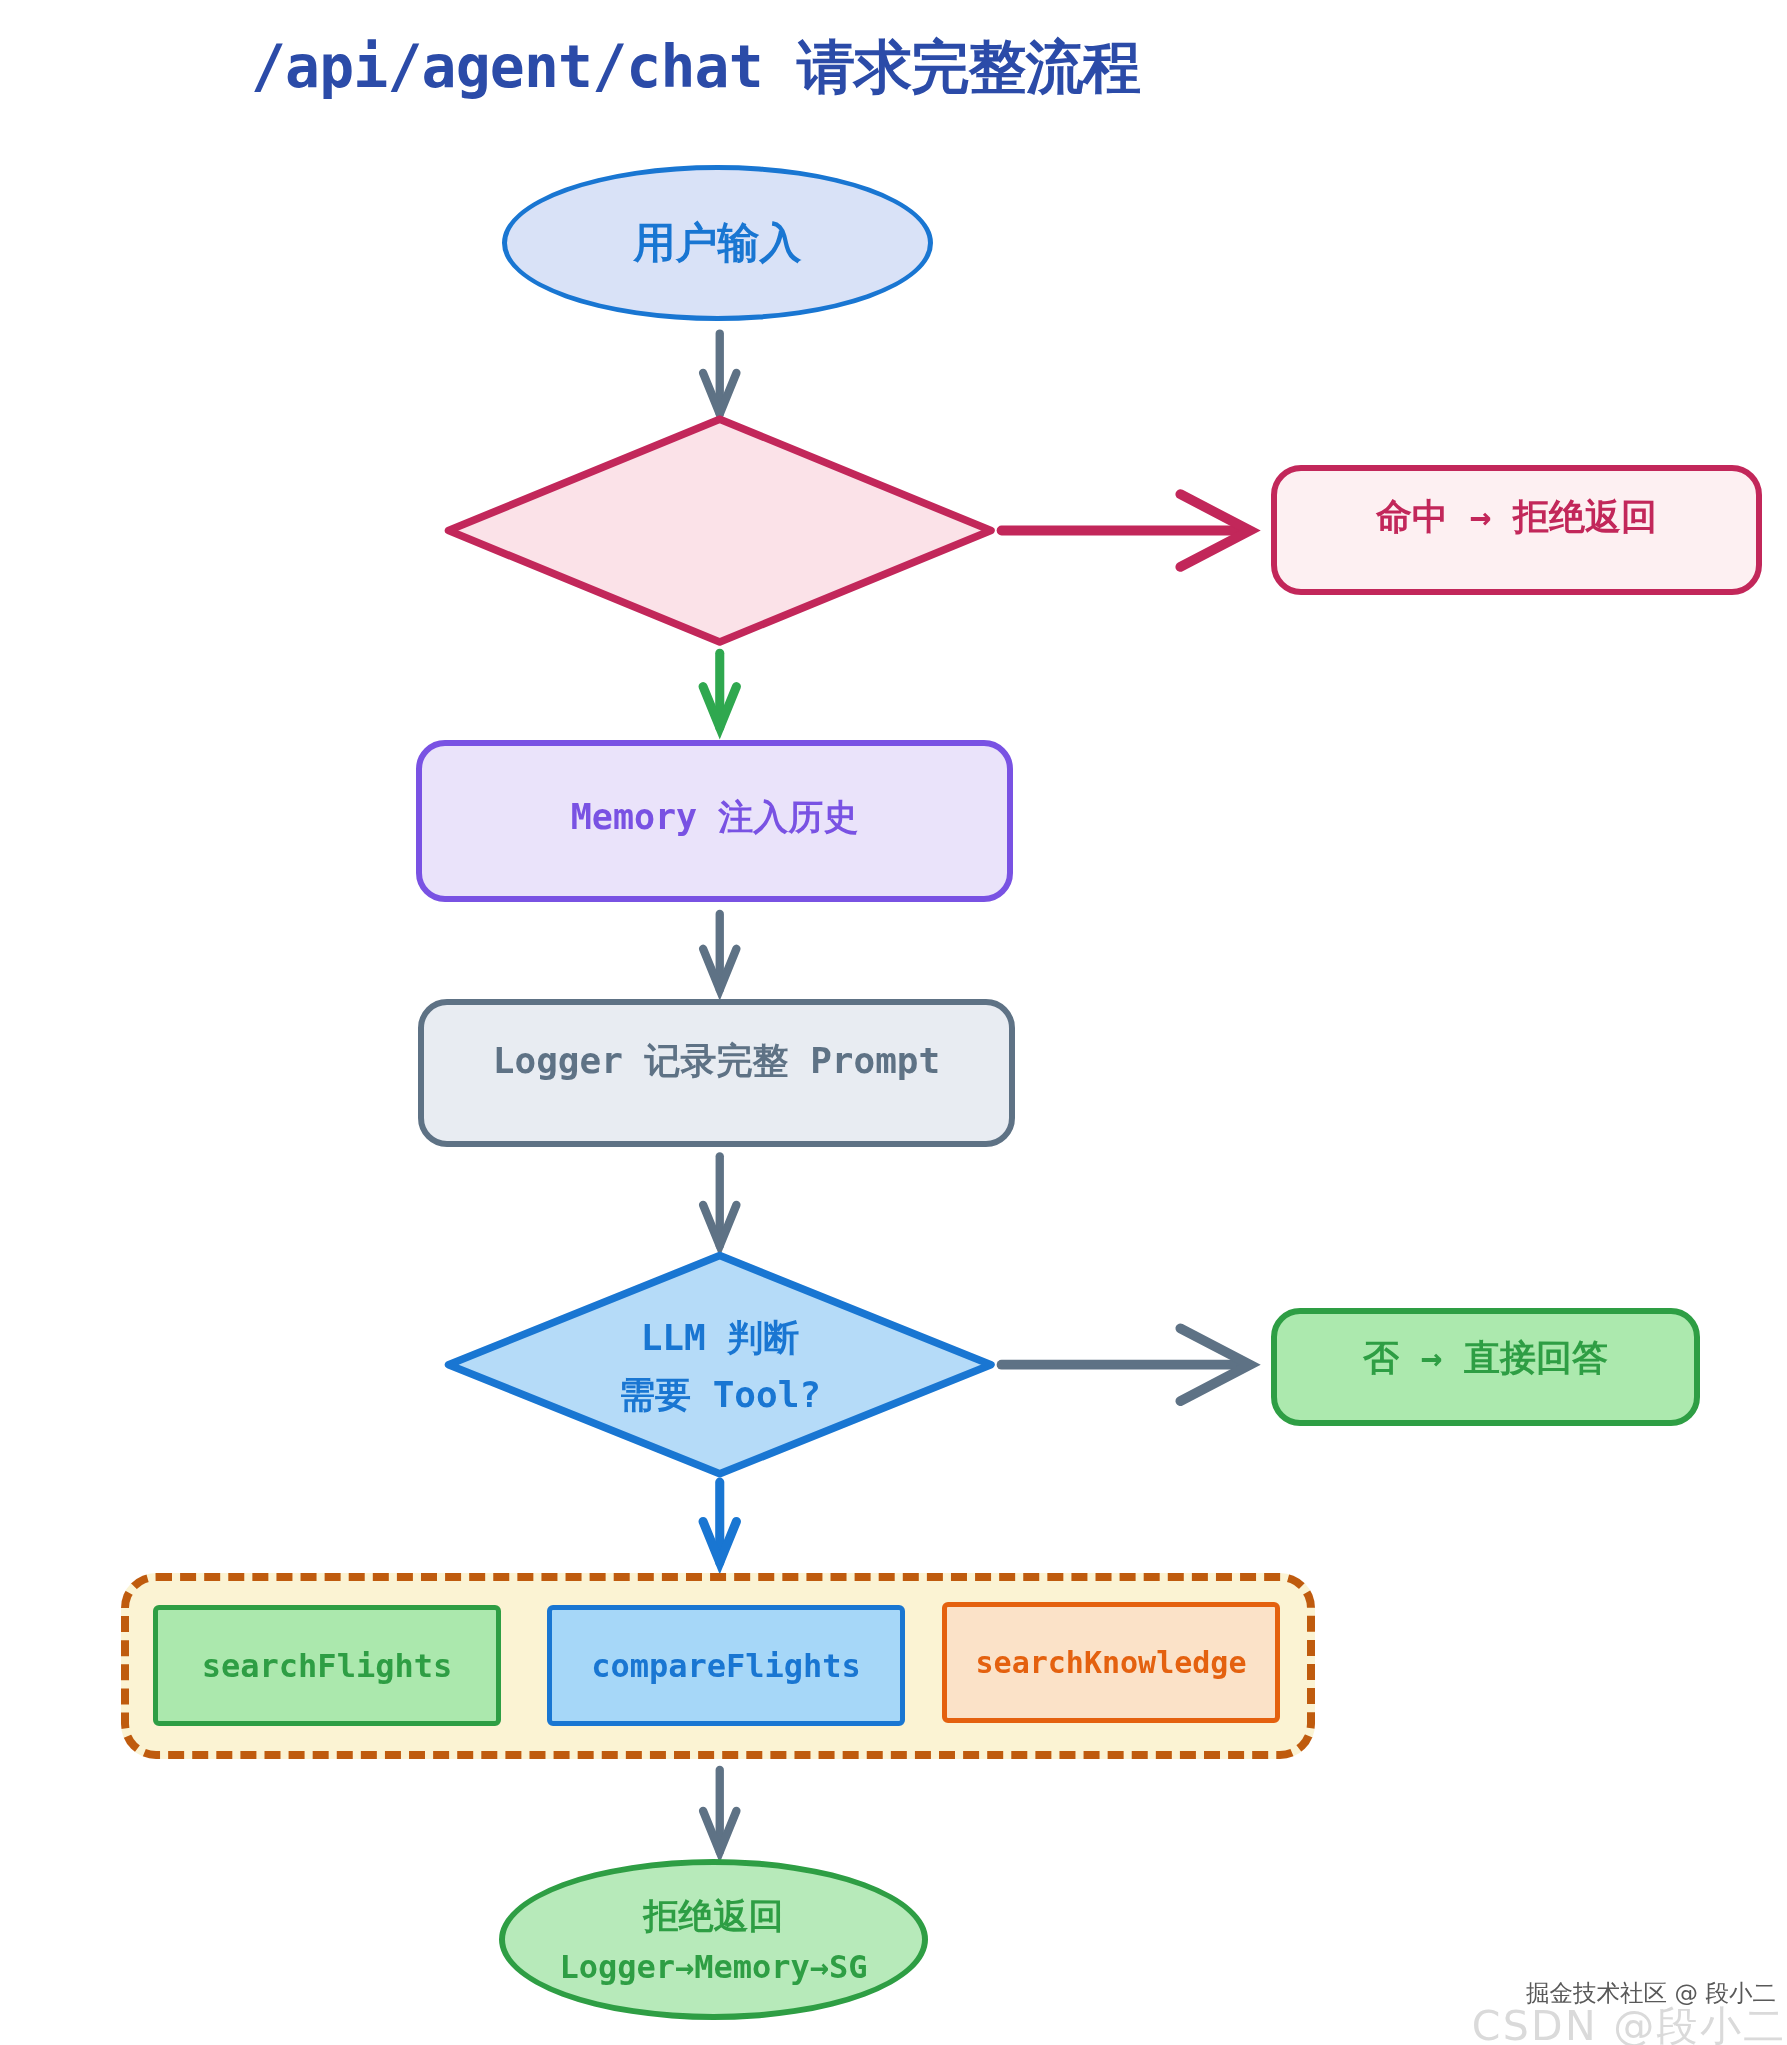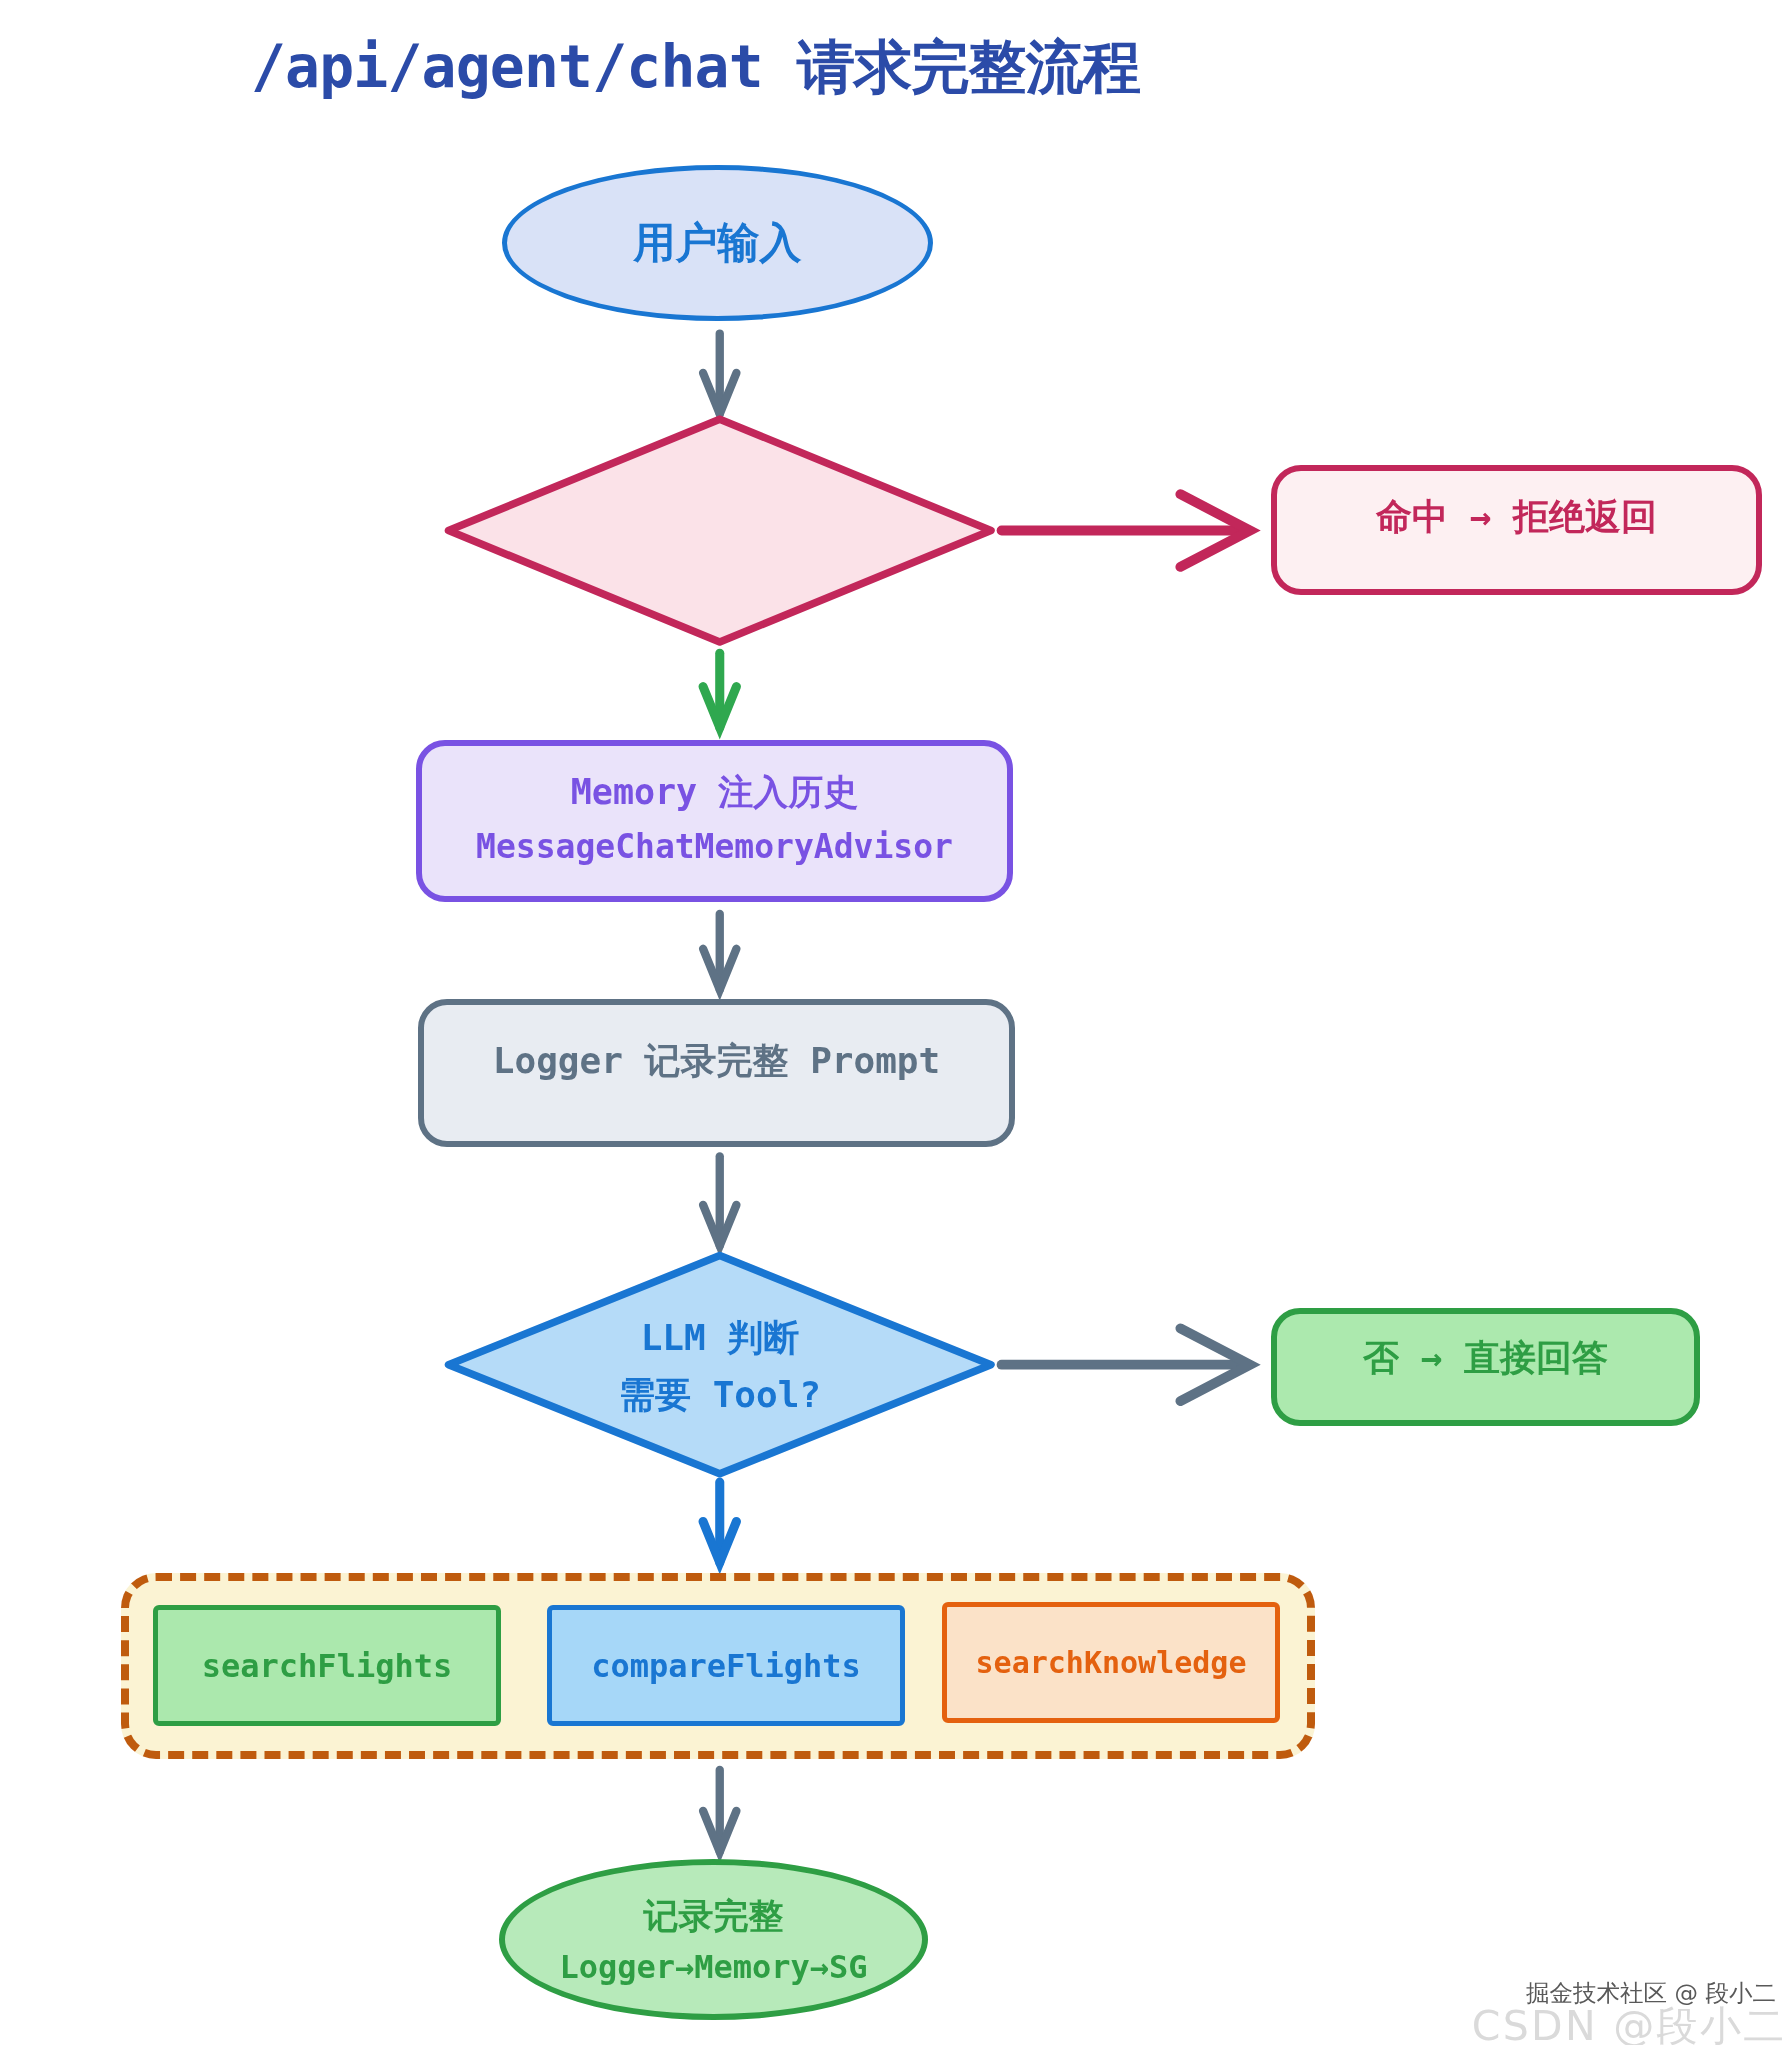--- a/index.html
+++ b/index.html
@@ -140,21 +140,20 @@
     <span>用户输入</span>
   </div>
 
 
   <div class="abs center rbox reject">
     <span>命中 → 拒绝返回</span>
   </div>
 
   <div class="abs center rbox memory">
     <span class="l1">Memory 注入历史</span>
-    <span class="l2">MessageChatMemoryAdvisor</span>
   </div>
 
   <div class="abs center rbox logger">
     <span>Logger 记录完整 Prompt</span>
   </div>
 
   <div class="abs center dia-label dia-llm">
     <span class="l1">LLM 判断</span>
     <span class="l2">需要 Tool?</span>
   </div>
@@ -168,21 +167,21 @@
     <span>searchFlights</span>
   </div>
   <div class="abs center tool tool-blue">
     <span>compareFlights</span>
   </div>
   <div class="abs center tool tool-orange">
     <span>searchKnowledge</span>
   </div>
 
   <div class="abs center ellipse response">
-    <span class="l1">记录完整</span>
+    <span class="l1">拒绝返回</span>
     <span class="l2">Logger→Memory→SG</span>
   </div>
 
   <div class="abs wm1">掘金技术社区 @ 段小二</div>
   <div class="abs wm2">CSDN @段小二</div>
 
 </div>
 
 
 </body></html>

